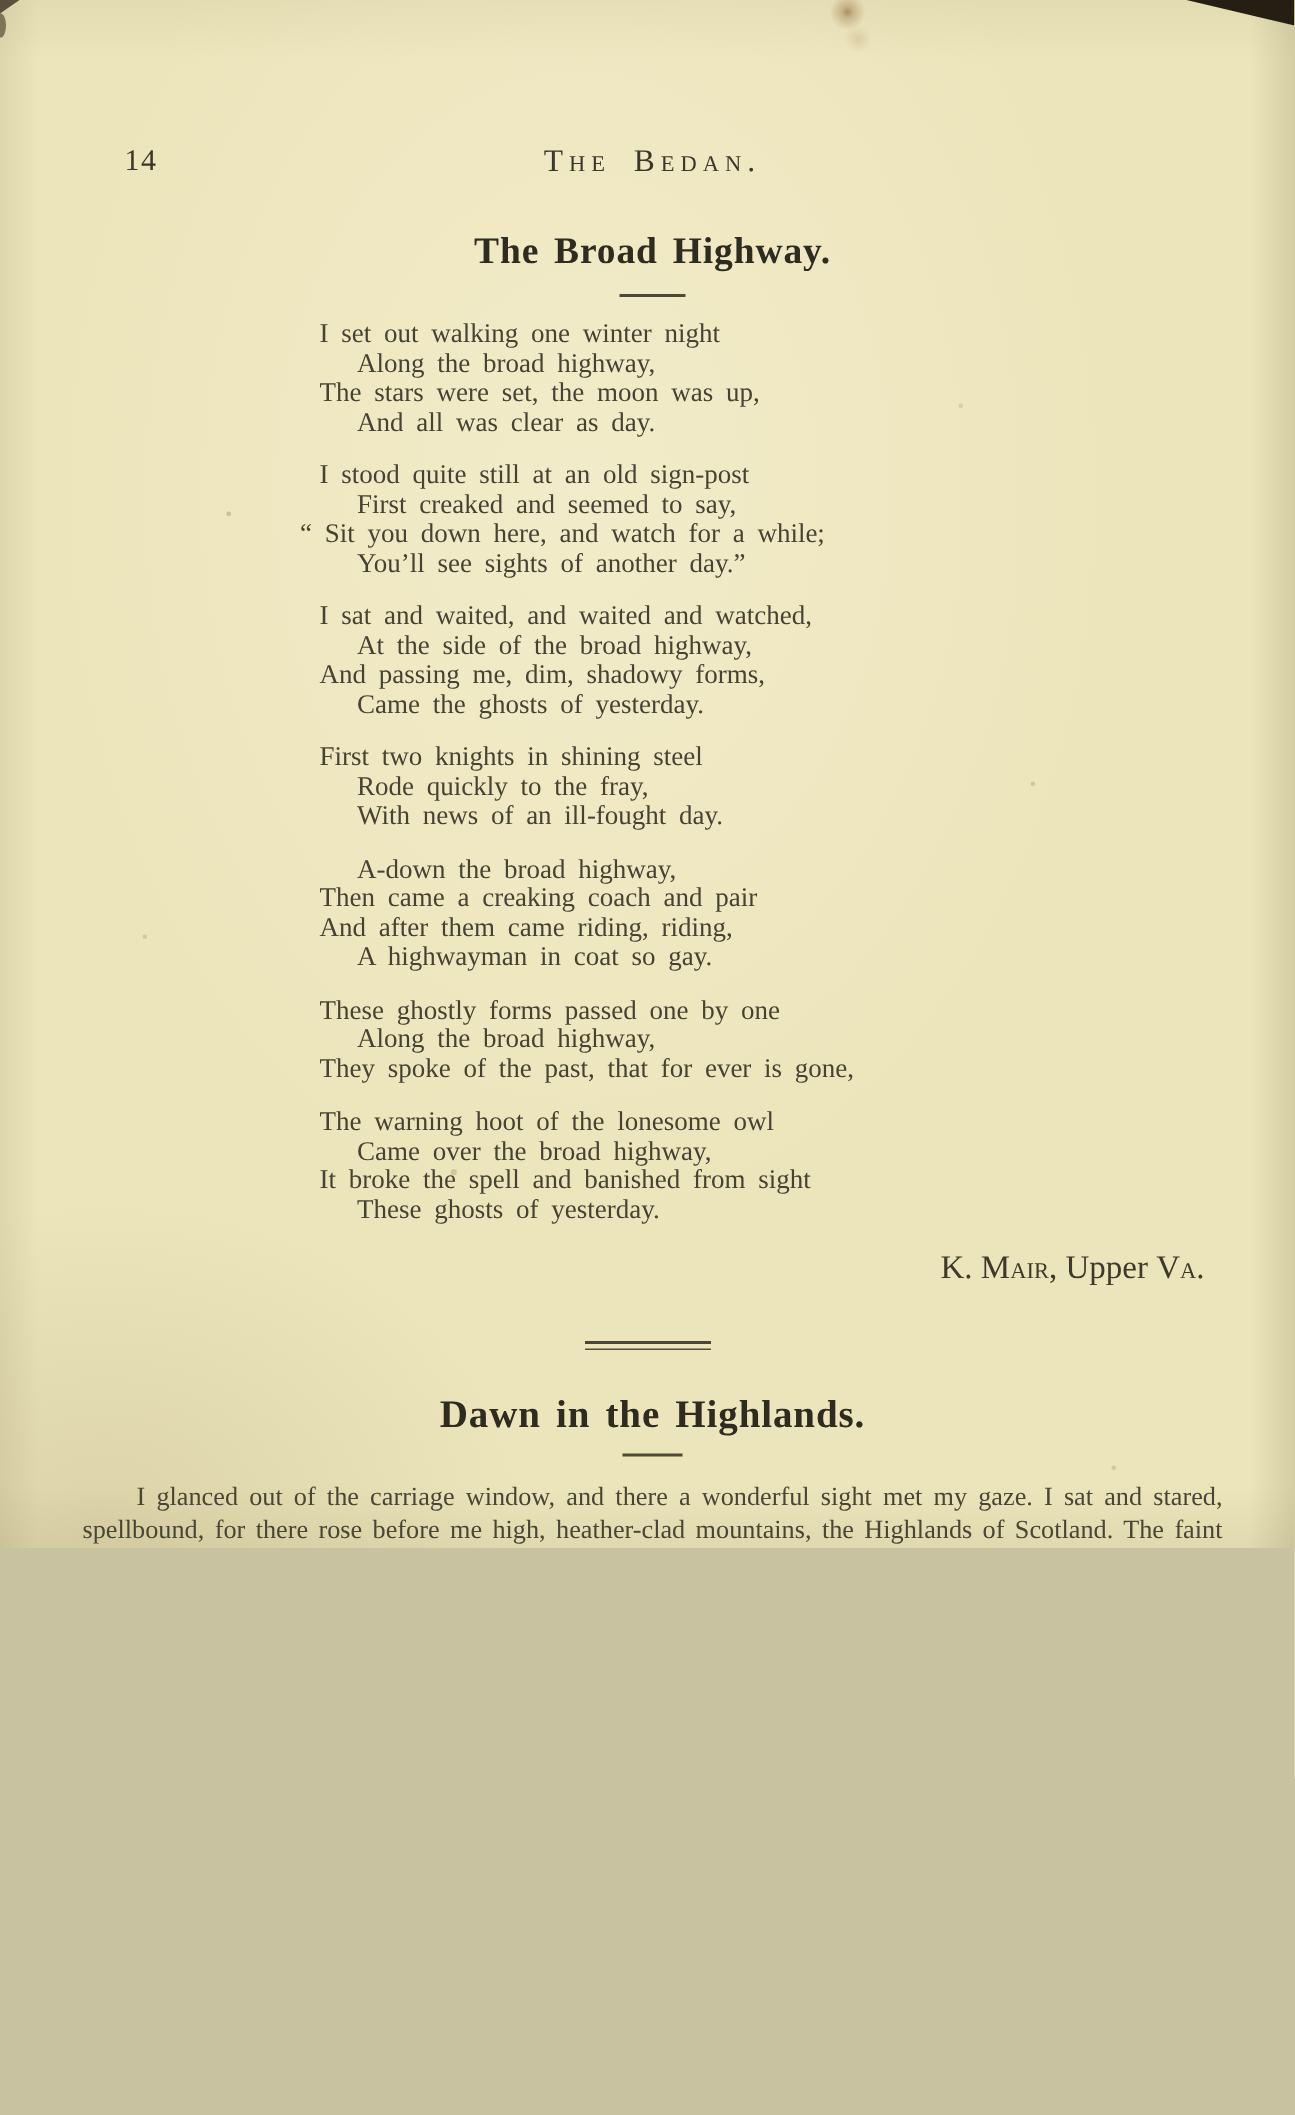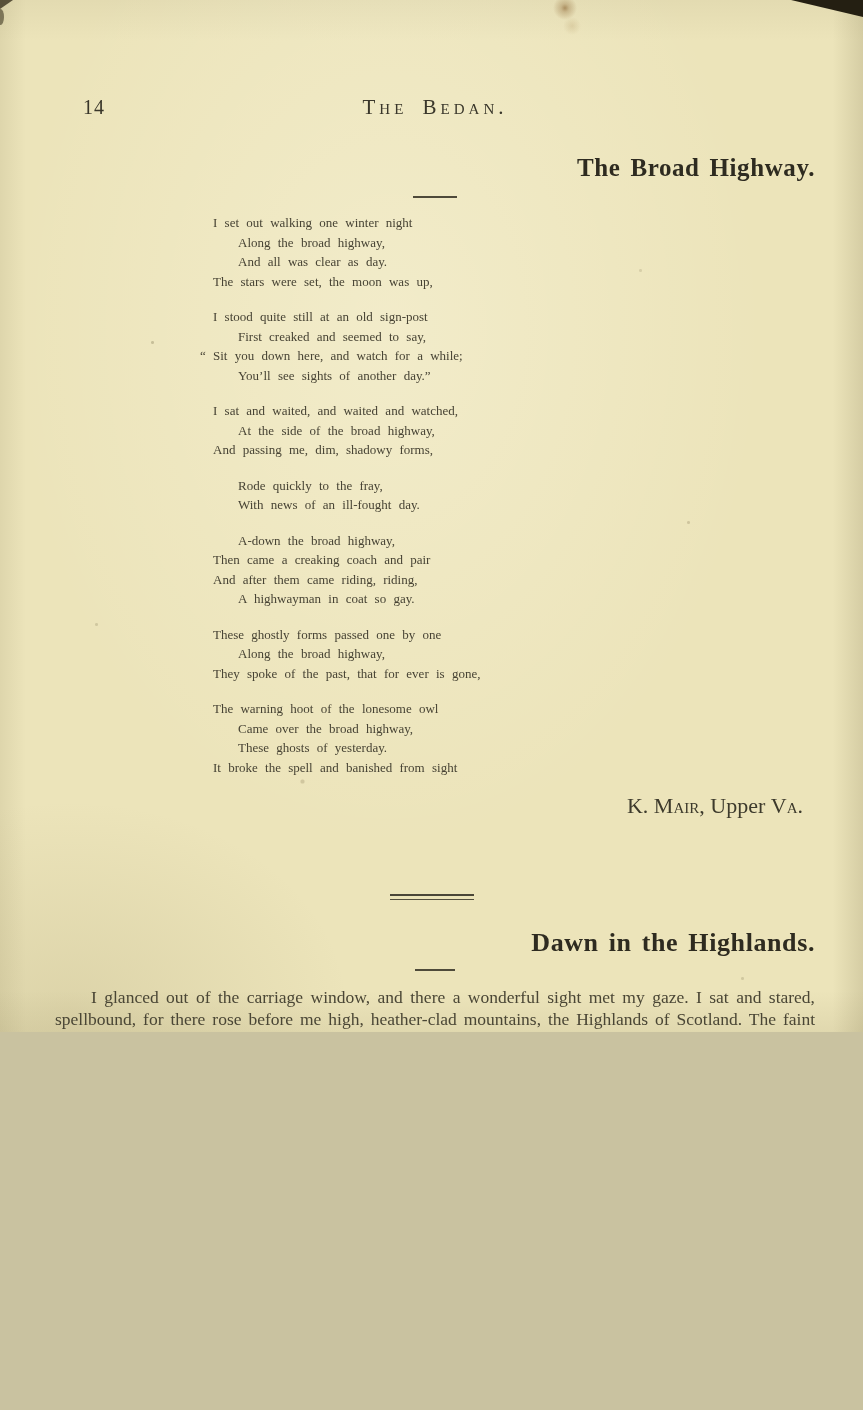--- a/index.html
+++ b/index.html
@@ -35,30 +35,30 @@
 
   
   .page-header { position:absolute; top:95px; left:55px; width:760px; height:28px; }
   .page-num { position:absolute; left:28px; top:1px; font-size:20px; letter-spacing:1px; color:#39362a; }
   .journal { display:block; text-align:center; font-variant:small-caps;
     letter-spacing:4px; word-spacing:6px; font-size:21px; color:#3a372b; }
 
   
   .poem-section  { position:absolute; top:153px; left:55px; width:760px; }
   .prose-section { position:absolute; top:928px; left:55px; width:760px; }
-  .section-title { margin:0; text-align:right; font-size:25px; line-height:30px;
+  .section-title { margin:0; text-align:center; font-size:25px; line-height:30px;
     font-weight:bold; letter-spacing:0.6px; word-spacing:3px; color:#2e2b20; }
   .prose-section .section-title { font-size:26px; }
   .title-rule { width:44px; height:2px; background:#4e4a3a; margin:13px auto 15px; }
   .prose-section .title-rule { margin:11px auto 0; width:40px; }
 
   
   .poem-body { margin-left:158px; }
   .stanza { margin:0 0 16px 0; }
-  .poem-line { margin:0; font-size:13px; line-height:19.5px; word-spacing:4px; white-space:nowrap; }
+  .poem-line { margin:0; font-size:18px; line-height:19.5px; word-spacing:4px; white-space:nowrap; }
   .poem-line.indent { padding-left:25px; }
   .poem-line.hang { margin-left:-13px; }
 
   
   .prose-body { margin-top:16px; }
   .prose-para { margin:0 0 11px 0; font-size:17.5px; line-height:21.8px;
     text-align:justify; text-indent:36px; word-spacing:2.5px; color:#4a4635; }
 
   
   .byline { text-align:right; font-size:22px; margin-top:4px; color:#3d3a2c; }
@@ -85,54 +85,56 @@
     <span class="journal">The Bedan.</span>
   </header>
 
   <section class="poem-section">
     <h1 class="section-title">The Broad Highway.</h1>
     <div class="title-rule"></div>
     <div id="poem-body" class="poem-body">
         <div class="stanza">
           <p class="poem-line">I set out walking one winter night</p>
           <p class="poem-line indent">Along the broad highway,</p>
+          <p class="poem-line">The stars were set, the moon was up,</p>
           <p class="poem-line indent">And all was clear as day.</p>
-          <p class="poem-line">The stars were set, the moon was up,</p>
         </div>
         <div class="stanza">
           <p class="poem-line">I stood quite still at an old sign-post</p>
           <p class="poem-line indent">First creaked and seemed to say,</p>
           <p class="poem-line hang">“ Sit you down here, and watch for a while;</p>
           <p class="poem-line indent">You’ll see sights of another day.”</p>
         </div>
         <div class="stanza">
           <p class="poem-line">I sat and waited, and waited and watched,</p>
           <p class="poem-line indent">At the side of the broad highway,</p>
           <p class="poem-line">And passing me, dim, shadowy forms,</p>
+          <p class="poem-line indent">Came the ghosts of yesterday.</p>
         </div>
         <div class="stanza">
+          <p class="poem-line">First two knights in shining steel</p>
           <p class="poem-line indent">Rode quickly to the fray,</p>
           <p class="poem-line indent">With news of an ill-fought day.</p>
         </div>
         <div class="stanza">
           <p class="poem-line indent">A-down the broad highway,</p>
           <p class="poem-line">Then came a creaking coach and pair</p>
           <p class="poem-line">And after them came riding, riding,</p>
           <p class="poem-line indent">A highwayman in coat so gay.</p>
         </div>
         <div class="stanza">
           <p class="poem-line">These ghostly forms passed one by one</p>
           <p class="poem-line indent">Along the broad highway,</p>
           <p class="poem-line">They spoke of the past, that for ever is gone,</p>
         </div>
         <div class="stanza">
           <p class="poem-line">The warning hoot of the lonesome owl</p>
           <p class="poem-line indent">Came over the broad highway,</p>
+          <p class="poem-line">It broke the spell and banished from sight</p>
           <p class="poem-line indent">These ghosts of yesterday.</p>
-          <p class="poem-line">It broke the spell and banished from sight</p>
         </div>
       </div>
     <div class="byline"><span class="sc">K. Mair</span><span>, Upper </span><span class="sc">Va.</span></div>
   </section>
 
   <div class="section-divider"></div>
 
   <section class="prose-section">
     <h1 class="section-title">Dawn in the Highlands.</h1>
     <div class="title-rule"></div>

